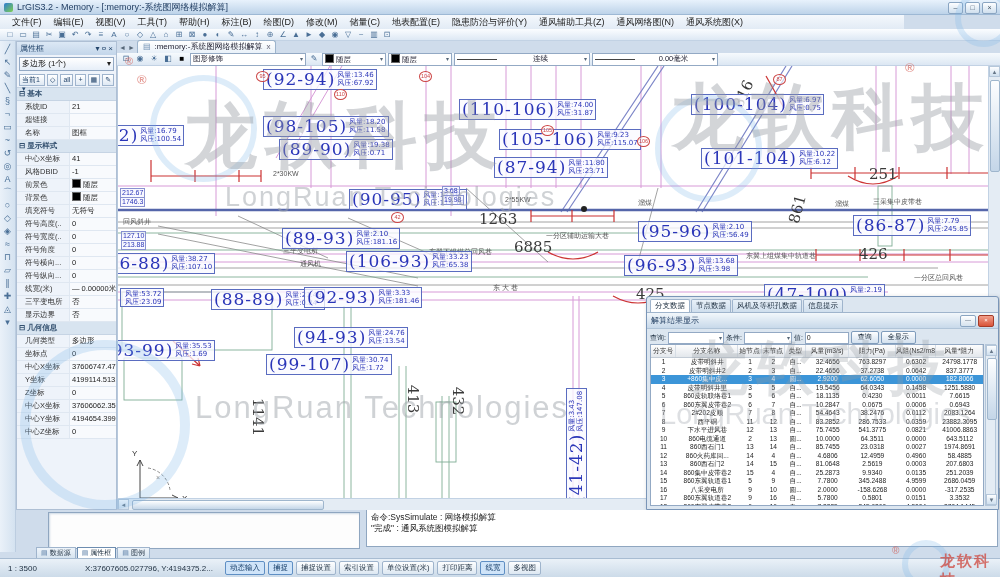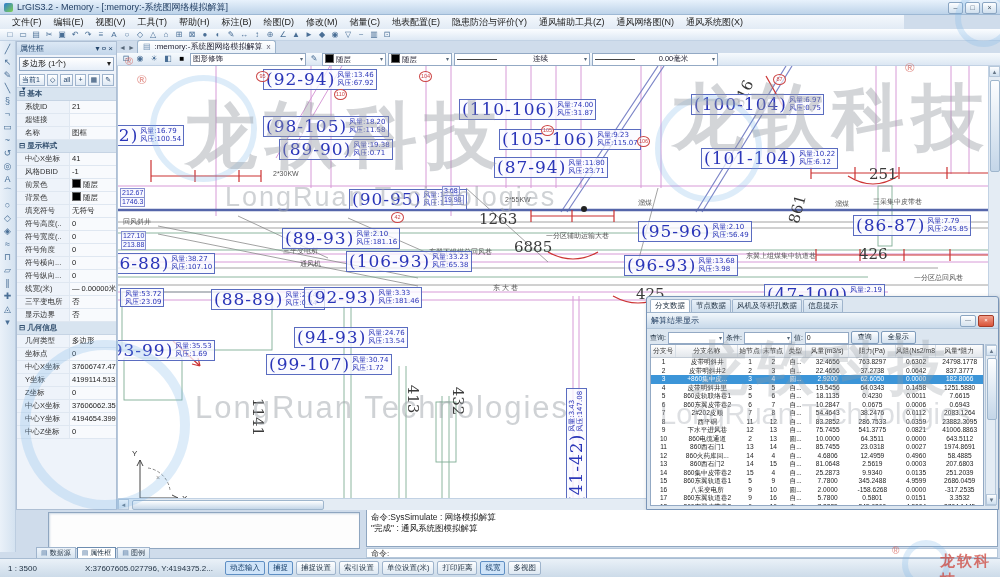--- a/index.html
+++ b/index.html
@@ -874,23 +874,20 @@
       <span class="sb-btn" style="bottom:0;left:0;">▼</span>
       <span class="sb-thumb" style="top:14px;left:1px;width:8px;height:90px;"></span>
     </div>
   </div>
 
   <div class="abs" id="thumbbox"></div>
   <div class="abs" id="cmdhist">
     <div>命令:SysSimulate : 网络模拟解算</div>
     <div>"完成" : 通风系统图模拟解算</div>
   </div>
-  <div class="abs" id="cmdprompt">
-    <span>命令:</span>
-  </div>
   <div class="abs" id="btabs">
       <div class="btab"><span style="color: rgb(107, 140, 176);">▤</span>数据源</div>
       <div class="btab active"><span style="color: rgb(107, 140, 176);">▤</span>属性框</div>
       <div class="btab"><span style="color: rgb(107, 140, 176);">▤</span>图例</div>
     </div>
 
   <div class="abs" id="statusbar">
     <span>1 : 3500</span>
     <span style="margin-left:40px;">X:37607605.027796, Y:4194375.2...</span>
     <span id="st-btns" style="display:flex;gap:3px;margin-left:4px;">

